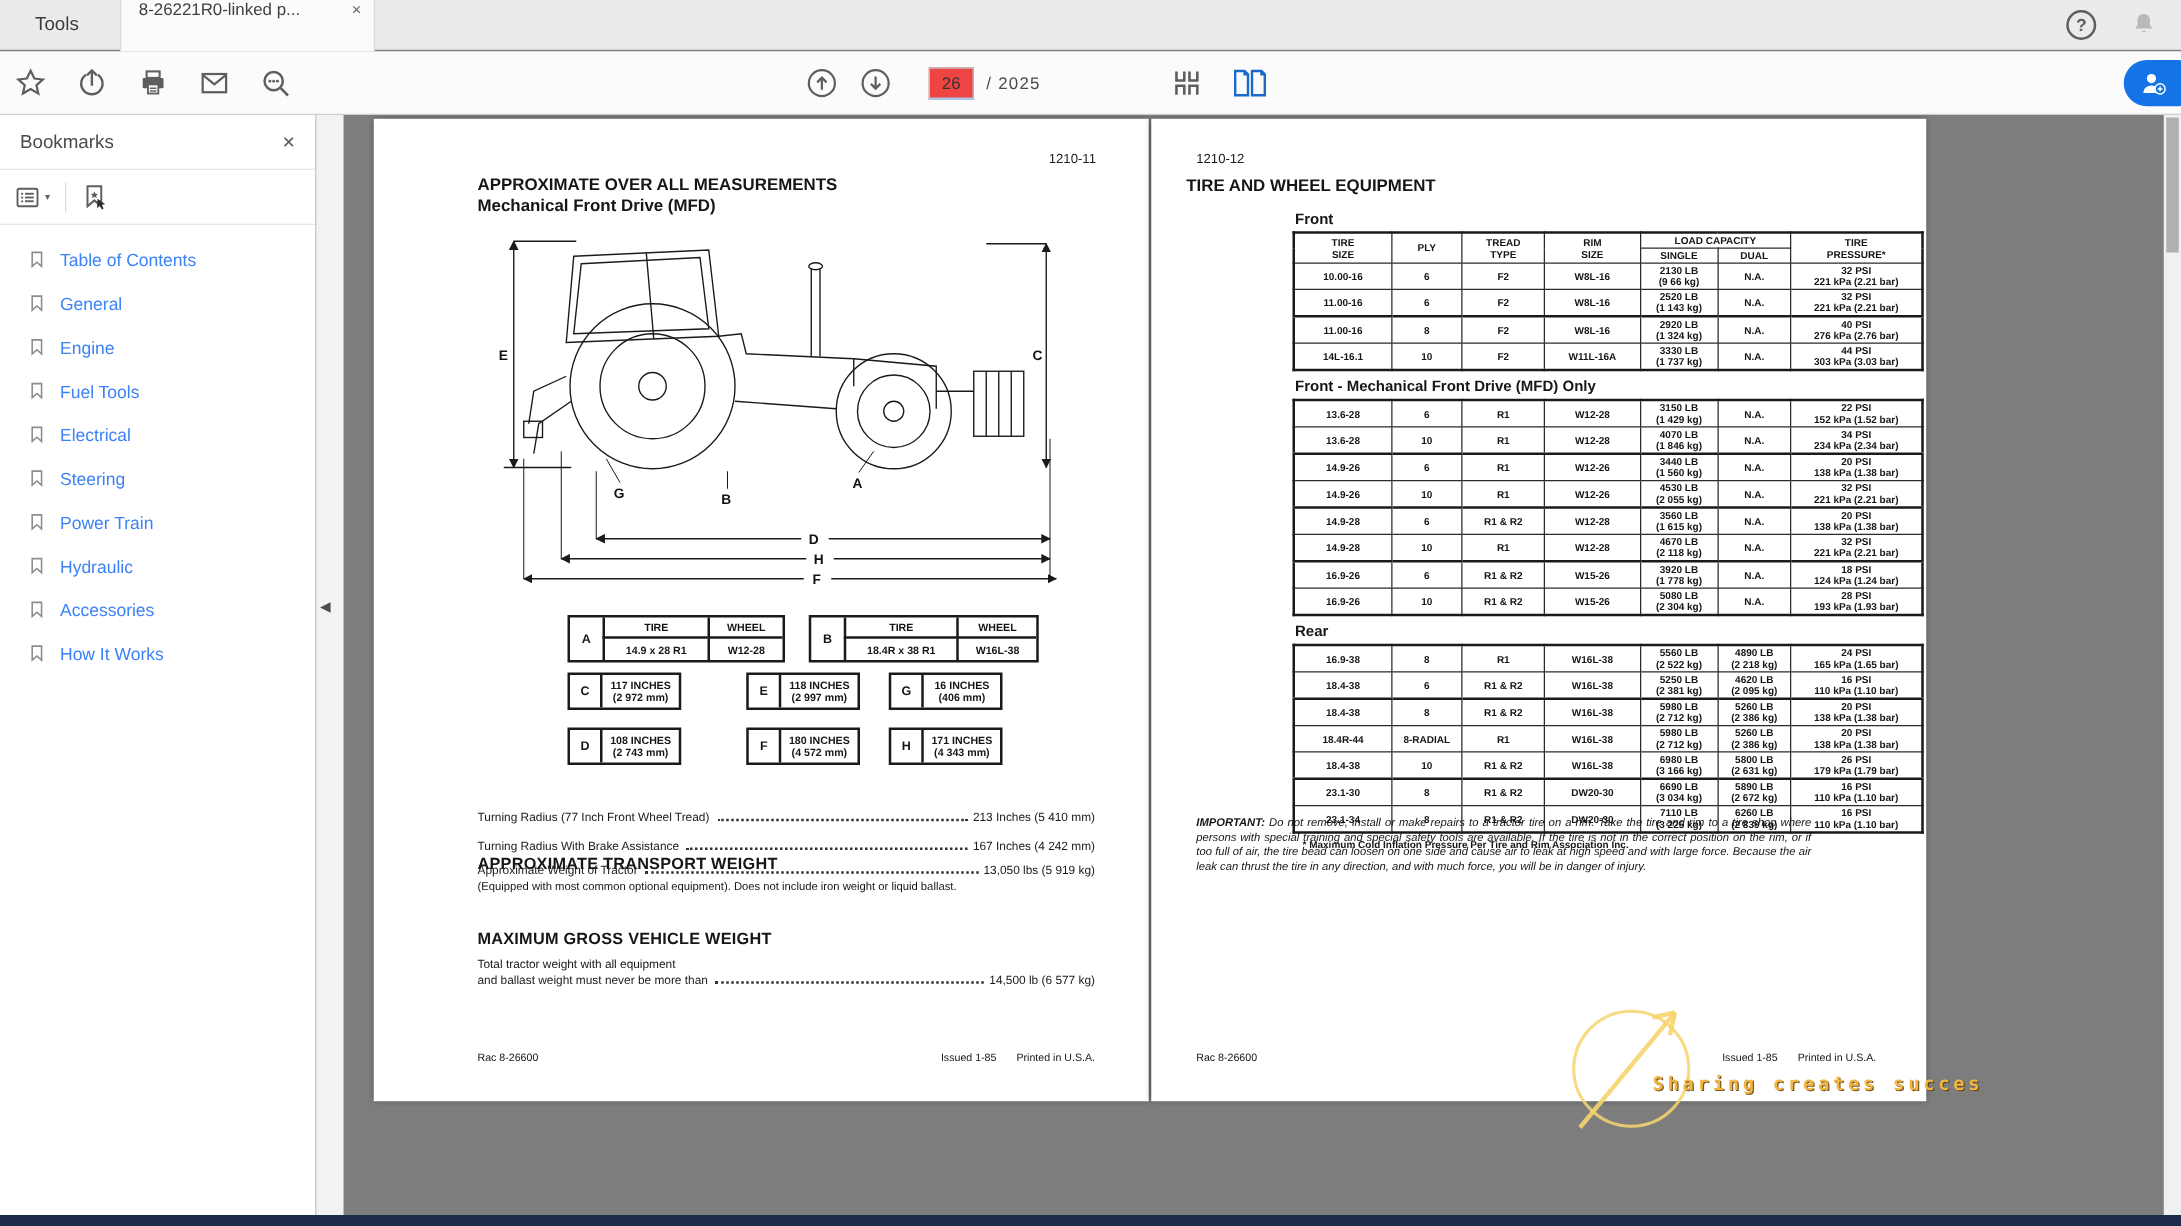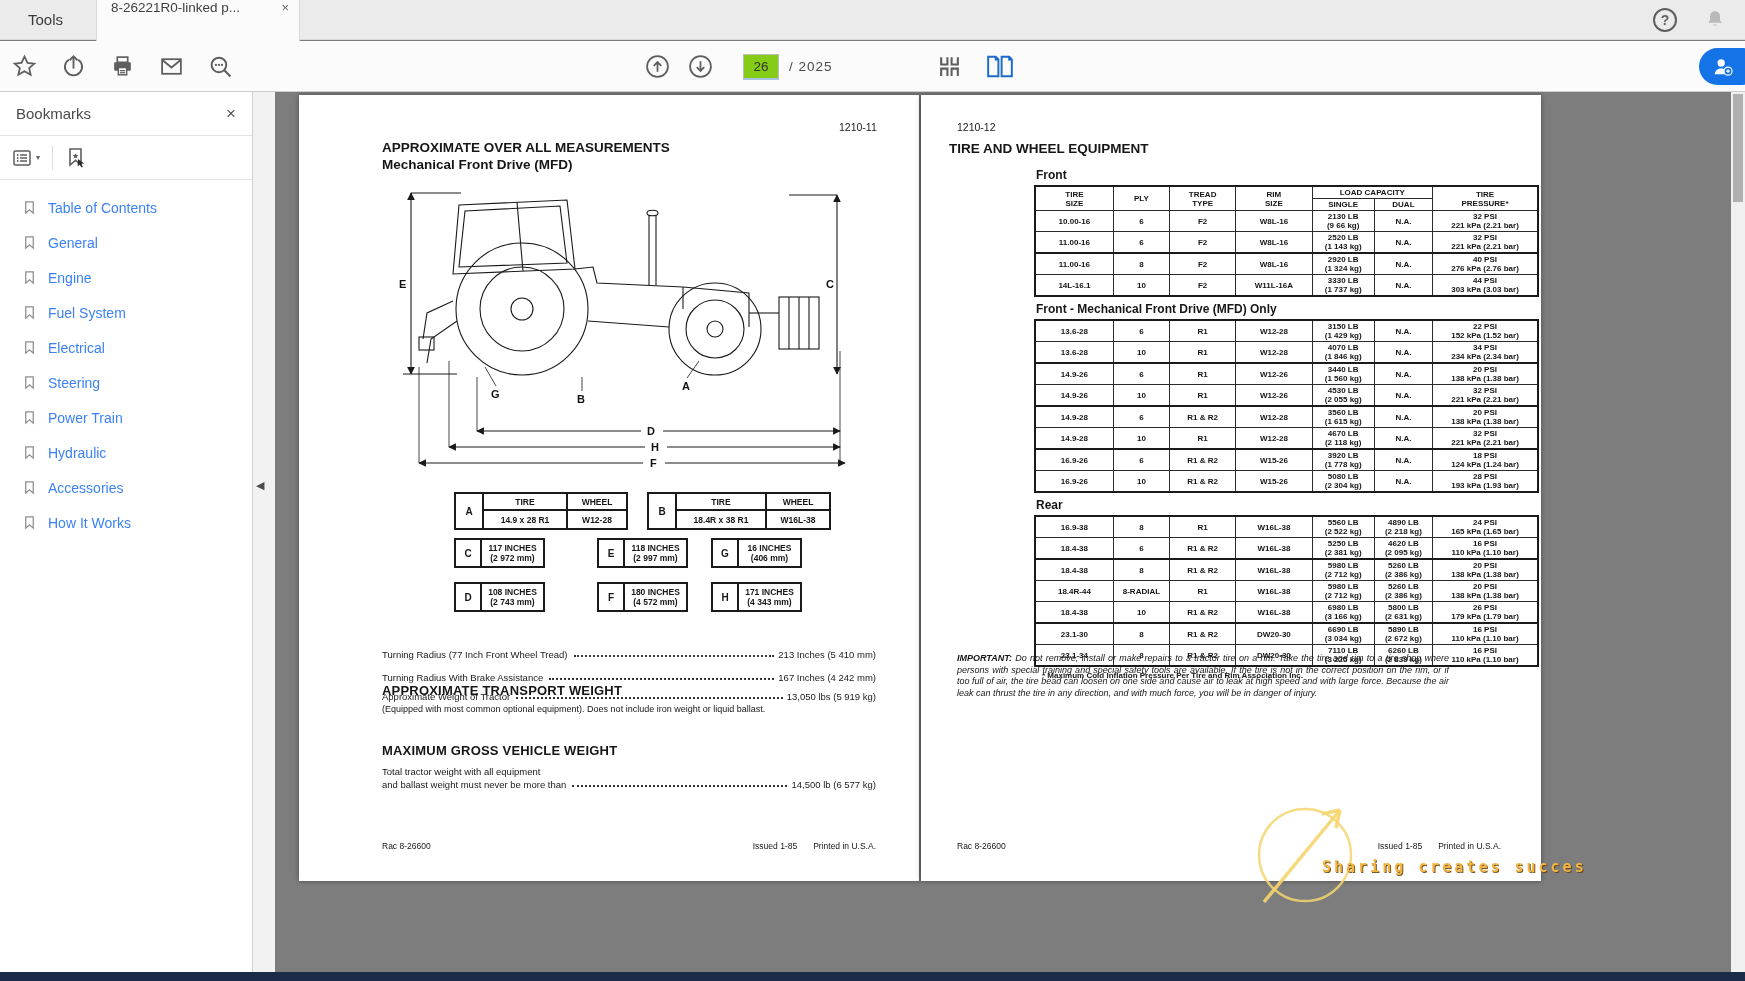--- a/index.html
+++ b/index.html
@@ -21,21 +21,21 @@
   .help-circle { width:24px; height:24px; border:2px solid #5f5f5f; border-radius:50%;
     display:flex; align-items:center; justify-content:center; font-size:14px; font-weight:bold; color:#5f5f5f; }
 
   
   .toolbar { position:absolute; left:0; top:41px; width:1745px; height:51px;
     background:#fbfbfb; border-bottom:1px solid #cfcfcf; z-index:29; }
   .tb-left { position:absolute; left:12px; top:0; height:51px; display:flex; align-items:center; gap:24px; }
   .tb-center { position:absolute; left:645px; top:0; height:51px; display:flex; align-items:center; }
   .ticon { width:25px; height:25px; color:#5e5e5e; cursor:pointer; }
   .page-input { width:36px; height:26px; margin-left:30px; text-align:center; font-size:13.5px; color:#333;
-    border:1px solid #bdbdbd; border-bottom:2px solid #a9c4e4; background:#84cc16; }
+    border:1px solid #bdbdbd; border-bottom:2px solid #a9c4e4; background:#ef4444; }
   .page-total { font-size:13.5px; color:#4a4a4a; margin-left:10px; letter-spacing:1px; }
   .org-icon { margin-left:104px; }
   .twopage-icon { width:28px; height:25px; margin-left:24px; color:#1b6ac9; cursor:pointer; }
   .share-btn { position:absolute; top:7px; right:-16px; width:62px; height:37px;
     border-radius:19px; background:#1473e6; display:flex; align-items:center; padding-left:13px; cursor:pointer; }
   .share-btn svg { width:22px; height:22px; color:#fff; }
 
   
   .main { position:absolute; left:0; top:92px; width:1745px; bottom:9px; display:flex; }
 
@@ -246,21 +246,21 @@
         <div class="bm-item">
        <svg class="bm-ico" viewBox="0 0 24 24">
          <path d="M6 3h12v18l-6-5.4L6 21z" fill="none" stroke="currentColor" stroke-width="2"></path>
        </svg>
        <span class="bm-label">Engine</span>
      </div>
         <div class="bm-item">
        <svg class="bm-ico" viewBox="0 0 24 24">
          <path d="M6 3h12v18l-6-5.4L6 21z" fill="none" stroke="currentColor" stroke-width="2"></path>
        </svg>
-       <span class="bm-label">Fuel System</span>
+       <span class="bm-label">Fuel Tools</span>
      </div>
         <div class="bm-item">
        <svg class="bm-ico" viewBox="0 0 24 24">
          <path d="M6 3h12v18l-6-5.4L6 21z" fill="none" stroke="currentColor" stroke-width="2"></path>
        </svg>
        <span class="bm-label">Electrical</span>
      </div>
         <div class="bm-item">
        <svg class="bm-ico" viewBox="0 0 24 24">
          <path d="M6 3h12v18l-6-5.4L6 21z" fill="none" stroke="currentColor" stroke-width="2"></path>

